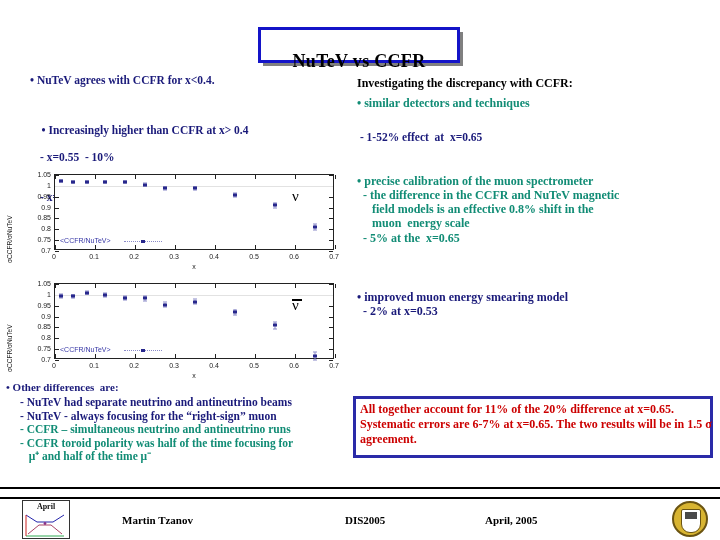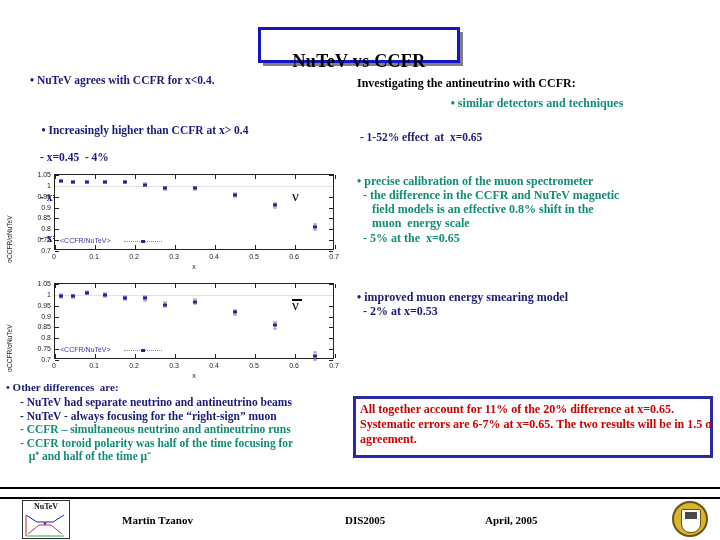--- a/index.html
+++ b/index.html
@@ -23,21 +23,21 @@
   .black{color:#000000;}
   .b{font-weight:bold;}
 
   
   #left-b1{left:30px;top:74px;width:330px;font-size:11.5px;font-weight:bold;}
   #left-b2{left:30px;top:110px;width:330px;font-size:11.5px;font-weight:bold;}
   .sub{display:block;padding-left:10px;}
 
   
   #r-head{left:357px;top:76px;width:360px;font-size:12px;font-weight:bold;}
-  #r-b1{left:357px;top:96px;width:360px;font-size:12px;font-weight:bold;text-align:center;}
+  #r-b1{left:357px;top:96px;width:360px;font-size:12px;font-weight:bold;}
   #r-b2{left:357px;top:114px;width:360px;font-size:12px;font-weight:bold;}
   #r-b2s{left:357px;top:131px;width:360px;font-size:11.5px;font-weight:bold;}
   #r-b3{left:357px;top:174px;width:360px;font-size:12px;font-weight:bold;}
   #r-b4{left:357px;top:290px;width:360px;font-size:12px;font-weight:bold;}
   #r-b5{left:357px;top:345px;width:360px;font-size:12px;font-weight:bold;}
 
   
   #bl-head{left:6px;top:381px;width:350px;font-size:11px;font-weight:bold;}
   #bl-list{left:6px;top:396px;width:352px;font-size:11.5px;font-weight:bold;}
   #bl-list .ln{display:block;padding-left:14px;}
@@ -100,21 +100,20 @@
     <div id="title-shadow"></div>
     <div id="title-box">
       <span id="title-text">NuTeV vs CCFR</span>
     </div>
   </div>
 
   <div class="txt navy b" id="left-b1">• NuTeV agrees with CCFR for x&lt;0.4.</div>
 
   <div class="txt navy b" id="left-b2">
     <span>• Increasingly higher than CCFR at x&gt; 0.4</span>
-    <span class="sub">- x=0.45  - 4%</span>
     <span class="sub">- x=0.55  - 10%</span>
     <span class="sub">- x=0.65  - 20%</span>
   </div>
 
   <div class="chart" id="chart-0" style="left:0px;top:168px;width:348px;height:108px;">
       <div class="plotbox" style="left: 54px; top: 6px; width: 280px; height: 76px;">
         <div class="tickmark-y" style="top: 76px;"></div>
         <div class="tickmark-yr" style="top: 76px;"></div>
         <div class="tickmark-y" style="top: 65.1429px;"></div>
         <div class="tickmark-yr" style="top: 65.1429px;"></div>
@@ -313,21 +312,21 @@
       <div class="xtick" style="left: 334px; top: 85px;">0.7</div>
       <div class="xlabel" style="left: 194px; top: 95px;">x</div>
       <div class="ylabel" style="left: -14px; top: 44px; transform: rotate(-90deg) translate(-50%, 0px);">σCCFR/σNuTeV</div>
       <div class="nulabel" style="left: 292px; top: 20px;">ν</div>
       <div class="nubar" style="left: 292px; top: 22px; width: 10px;"></div>
       <div class="legend" style="left: 60px; top: 68.88px;">&lt;CCFR/NuTeV&gt;</div>
       <div class="legline" style="left: 124px; top: 72.88px; width: 38px;"></div>
       <div class="legmark" style="left: 141px; top: 71.88px;"></div>
     </div>
 
-  <div class="txt black b" id="r-head">Investigating the antineutrino with CCFR:</div>
+  <div class="txt black b" id="r-head">Investigating the discrepancy with CCFR:</div>
   <div class="txt teal b" id="r-b1">• similar detectors and techniques</div>
   <div class="txt navy b" id="r-b2s"> - 1-52% effect  at  x=0.65</div>
   <div class="txt teal b" id="r-b3">• precise calibration of the muon spectrometer
   - the difference in the CCFR and NuTeV magnetic
      field models is an effective 0.8% shift in the
      muon  energy scale
   - 5% at the  x=0.65</div>
   <div class="txt navy b" id="r-b4">• improved muon energy smearing model
   - 2% at x=0.53</div>
 
@@ -335,21 +334,21 @@
   <div class="txt b" id="bl-list"><span class="ln navy">- NuTeV had separate neutrino and antineutrino beams</span><span class="ln navy">- NuTeV - always focusing for the “right-sign” muon</span><span class="ln teal">- CCFR – simultaneous neutrino and antineutrino runs</span><span class="ln teal">- CCFR toroid polarity was half of the time focusing for</span><span class="ln teal">   μ⁺ and half of the time μ⁻</span></div>
 
   <div id="redbox">
     <div id="redtext">All together account for 11% of the 20% difference at x=0.65. Systematic errors are 6-7% at x=0.65.  The two results will be in 1.5 σ agreement.</div>
   </div>
 
   <div id="footer-rule2"></div>
   <div id="footer-rule"></div>
 
   <div id="logo-box">
-    <span id="logo-text">NuTeV</span>
+    <span id="logo-text">April</span>
     <svg width="44" height="26" viewBox="0 0 44 26" style="position:absolute;left:0;top:11px;">
       <path d="M3 3 L14 10 L30 10 L41 3" fill="none" stroke="#2222aa" stroke-width="1"></path>
       <path d="M5 22 L16 13 L28 13 L39 22" fill="none" stroke="#aa4466" stroke-width="1"></path>
       <line x1="3" y1="24" x2="41" y2="24" stroke="#33aa55" stroke-width="1"></line>
       <line x1="3" y1="3" x2="3" y2="24" stroke="#cc2222" stroke-width="1"></line>
       <circle cx="22" cy="11.5" r="1.4" fill="#883388"></circle>
     </svg>
   </div>
 
   <div class="foot" id="foot-name">Martin Tzanov</div>

